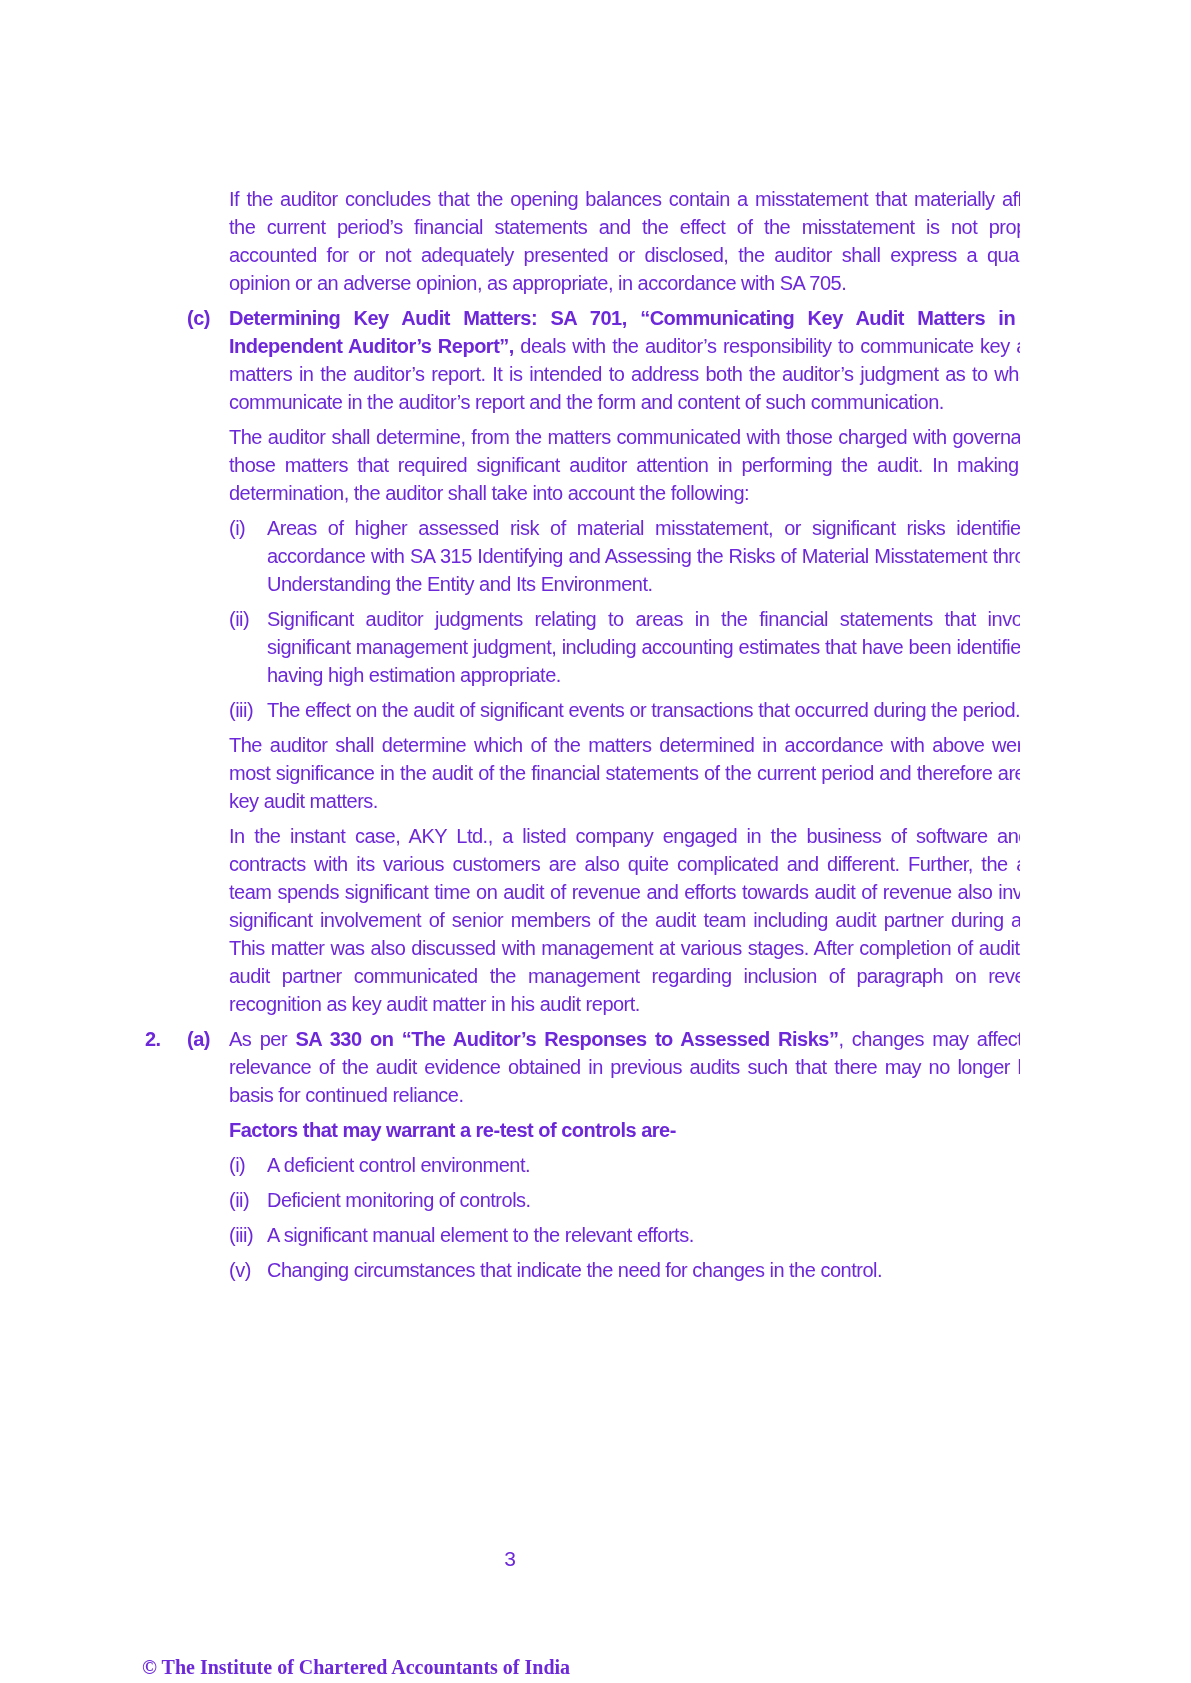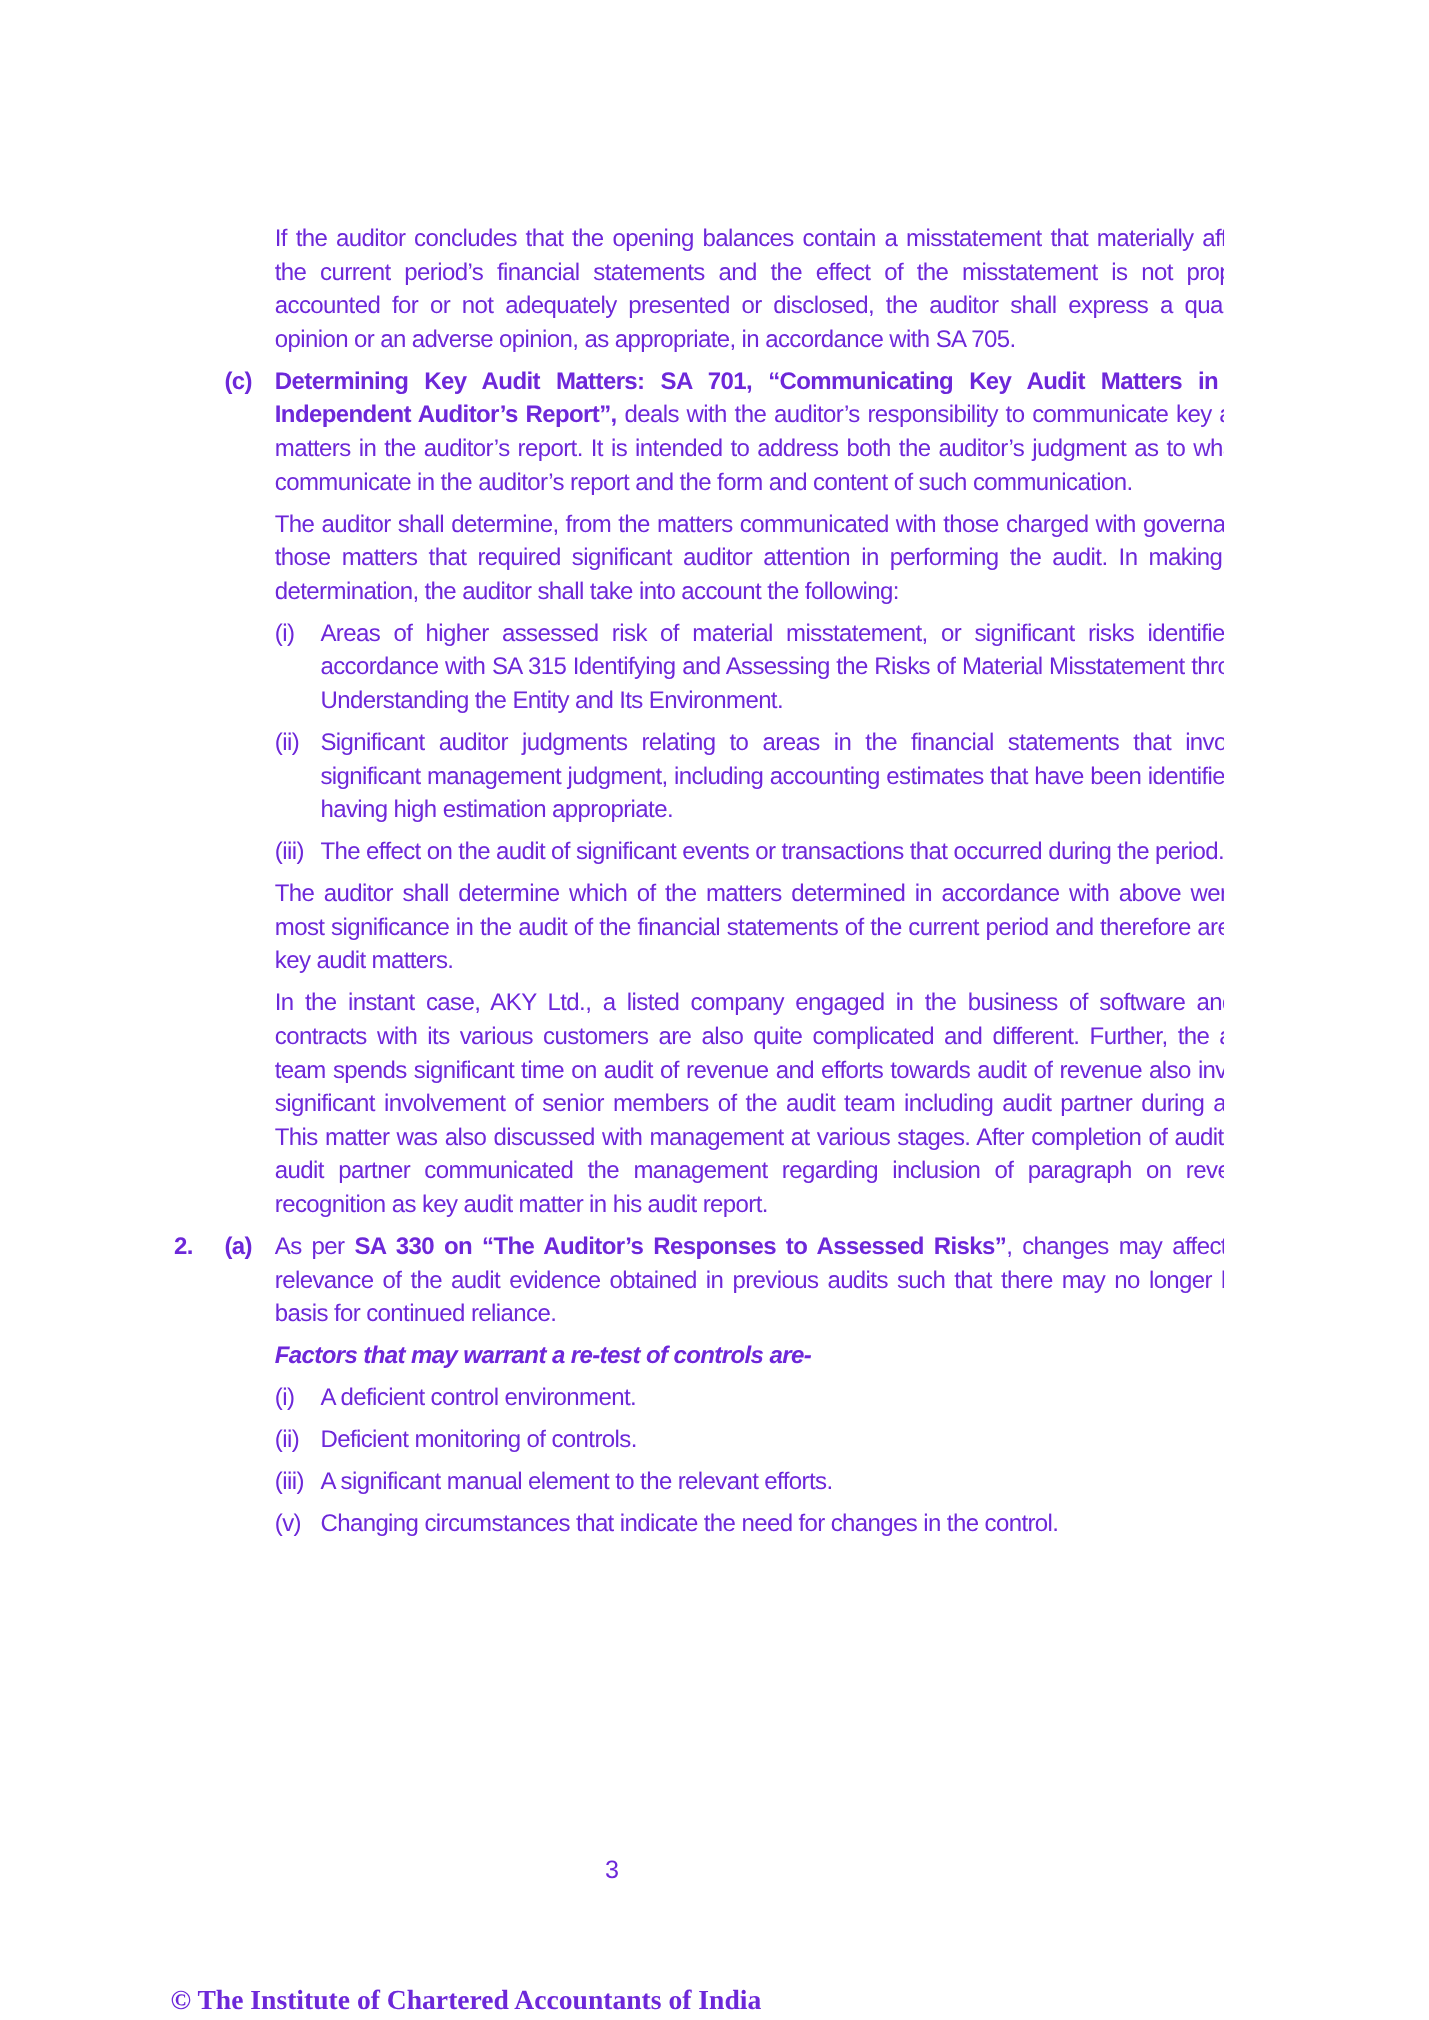--- a/index.html
+++ b/index.html
@@ -23,37 +23,37 @@
     width: 912px;
   }
   .row { display: flex; align-items: flex-start; }
   .g-num   { flex: 0 0 42px; font-weight: bold; }
   .g-letter{ flex: 0 0 42px; font-weight: bold; }
   .body-col{ width: 828px; }
   p { margin: 0 0 7px 0; text-align: justify; }
   .ilist-item { display: flex; margin-bottom: 7px; }
   .ilist-label{ flex: 0 0 38px; }
   .ilist-text { flex: 1; text-align: justify; }
-  .bold-heading { font-weight: bold; text-align: left; font-style: italic; }
+  .bold-heading { font-weight: bold; text-align: left; }
   .page-number {
     position: absolute;
     top: 1500px;
     left: 0;
     width: 100%;
     text-align: center;
     font-size: 21px;
     letter-spacing: 0;
   }
   .footer {
     position: absolute;
     left: 142px;
     top: 1608px;
     font-family: "Liberation Serif", serif;
     font-weight: bold;
-    font-size: 23px;
+    font-size: 20px;
     letter-spacing: 0;
   }
 </style>
 </head>
 <body>
 
 <div class="page">
   <div class="content">
 
     <div class="row">

